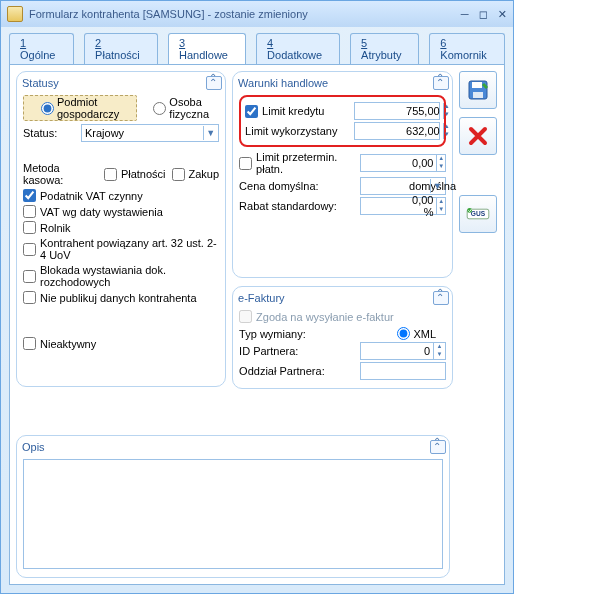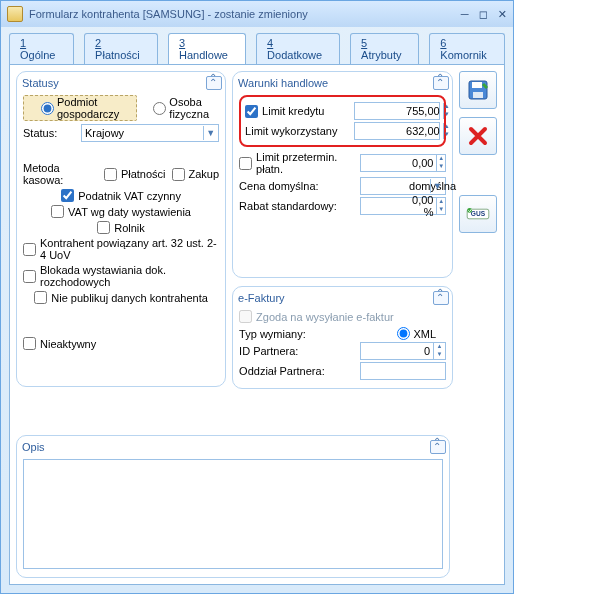--- a/index.html
+++ b/index.html
@@ -28,21 +28,21 @@
   .radio { display: inline-flex; align-items: center; gap: 3px; margin-right: 10px; cursor: pointer; }
   .radio input { margin: 0; }
   .radio.sel { background: #f7ecc8; border: 1px dashed #b9a464; padding: 0 17px; border-radius: 2px; }
   .radio.sel input { accent-color: #2c72c7; }
   select, input[type=text].textinput, .numinput, .textarea, .combo { border: 1px solid #9cc1e6; background: #fff; padding: 1px 3px; font-size: 11px; }
   .combo { height: 18px; display: flex; align-items: center; position: relative; cursor: pointer; padding-right: 16px; }
   .combo .arrow { position: absolute; right: 1px; top: 1px; bottom: 1px; width: 14px; border-left: 1px solid #9cc1e6; display: flex; align-items: center; justify-content: center; color: #4a78b0; font-size: 9px; }
   .lbl { color: #000; }
   .checkbox { display: flex; align-items: center; gap: 4px; cursor: pointer; }
   .checkbox input { margin: 0; accent-color: #2c72c7; }
-  .checkgrid .checkbox { margin: 3px 0; justify-content: center; }
+  .checkgrid .checkbox { margin: 3px 0; }
   .numinput { display: flex; align-items: center; height: 18px; padding: 0; }
   .numinput .val { flex: 1; text-align: right; padding: 0 3px; }
   .numinput .spin { width: 12px; height: 100%; border-left: 1px solid #9cc1e6; display: flex; flex-direction: column; }
   .numinput .spin div { flex: 1; font-size: 6px; text-align: center; color: #4a78b0; line-height: 7px; cursor: pointer; }
   .hl-box { border: 2px solid #e22020; border-radius: 8px; padding: 3px 4px; margin-bottom: 4px; }
   .wh-row { display: flex; align-items: center; margin: 2px 0; gap: 12px; }
   .wh-row .lbl { flex: 1; }
   .wh-row .inp { width: 86px; padding-left: 48px; }
   .disabled { color: #8a9db0; }
   .textarea { height: 110px; width: 100%; resize: none; border: 1px solid #9cc1e6; overflow-y: scroll; }

